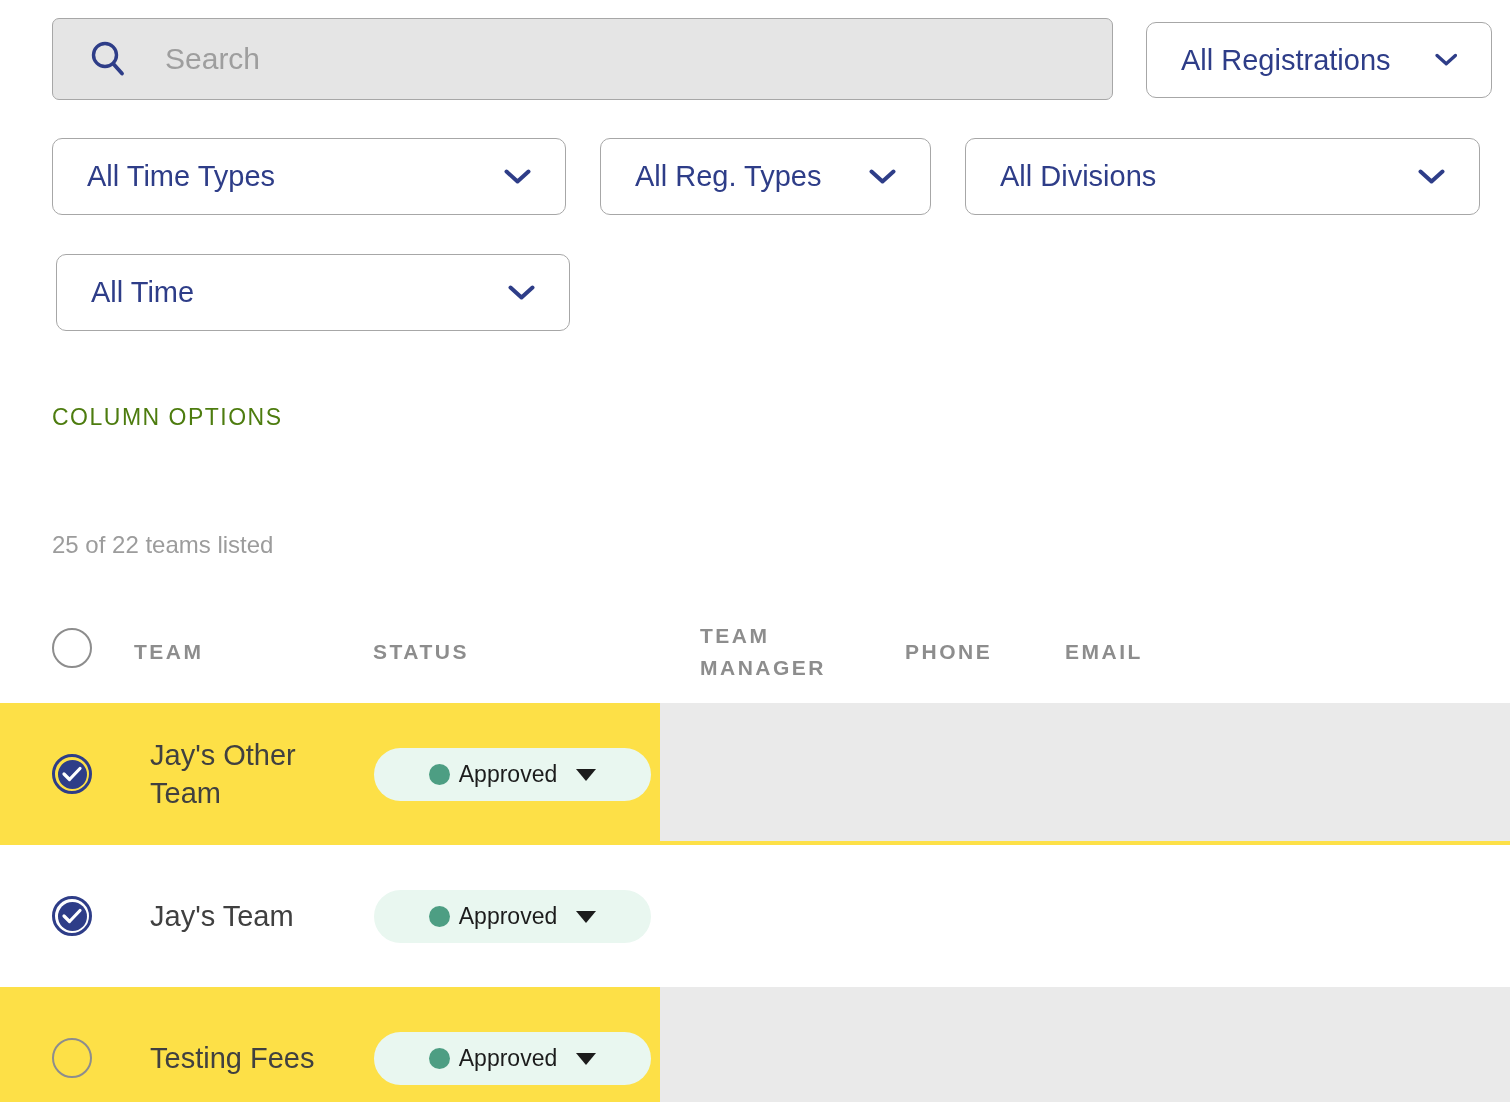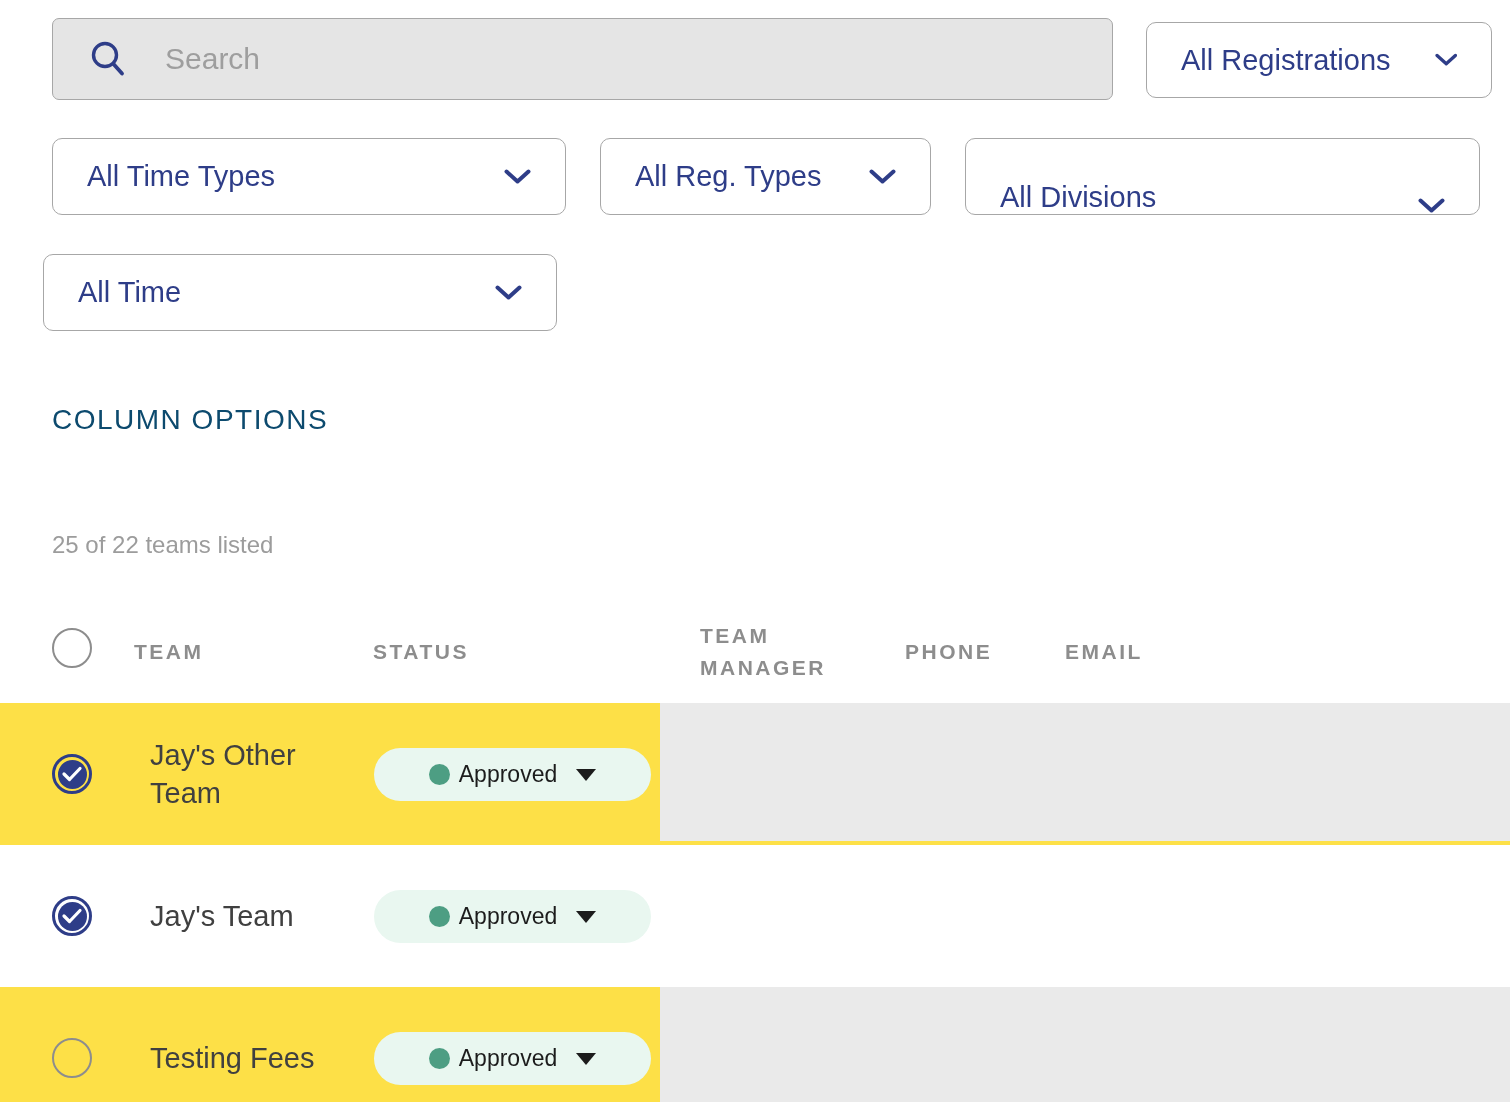--- a/index.html
+++ b/index.html
@@ -26,26 +26,26 @@
   .dropdown {
     position:absolute; height:77px;
     border:1.5px solid #a7a7a7; border-radius:10px; background:#fff;
     display:flex; align-items:center; justify-content:space-between;
     padding:0 34px; cursor:pointer;
   }
   .dropdown .dd-label { font-size:29px; color:#2e3d88; white-space:nowrap; }
   .dd-registrations { left:1146px; top:22px; width:346px; height:76px;gap:44px; }
   .dd-sport  { left:52px;  top:138px; width:514px; }
   .dd-reg    { left:600px; top:138px; width:331px; }
-  .dd-div    { left:965px; top:138px; width:515px;align-items:flex-end; }
-  .dd-time   { left:43px;  top:254px; width:514px; }
+  .dd-div    { left:965px; top:138px; width:515px; }
+  .dd-time   { left:56px;  top:254px; width:514px; }
 
   .column-options {
     position:absolute; left:52px; top:404px;
-    font-size:28px; letter-spacing:1.5px; color:#0c4a6e; cursor:pointer;
+    font-size:23px; letter-spacing:1.5px; color:#4d7c0f; cursor:pointer;
   }
   .summary {
     position:absolute; left:52px; top:531px;
     font-size:24px; color:#9c9c9c;
   }
 
   
   .thead { position:absolute; left:0; top:600px; width:1510px; height:103px; }
   .hcol {
     position:absolute; top:0; height:103px; display:flex; align-items:center;

